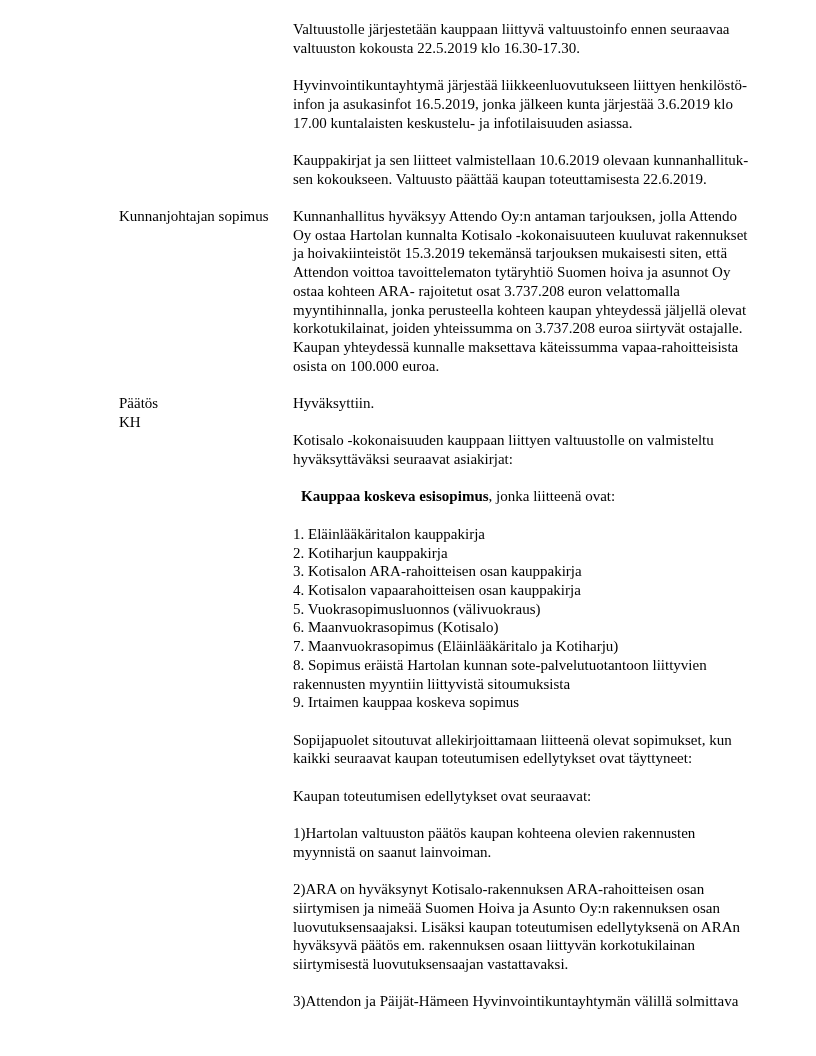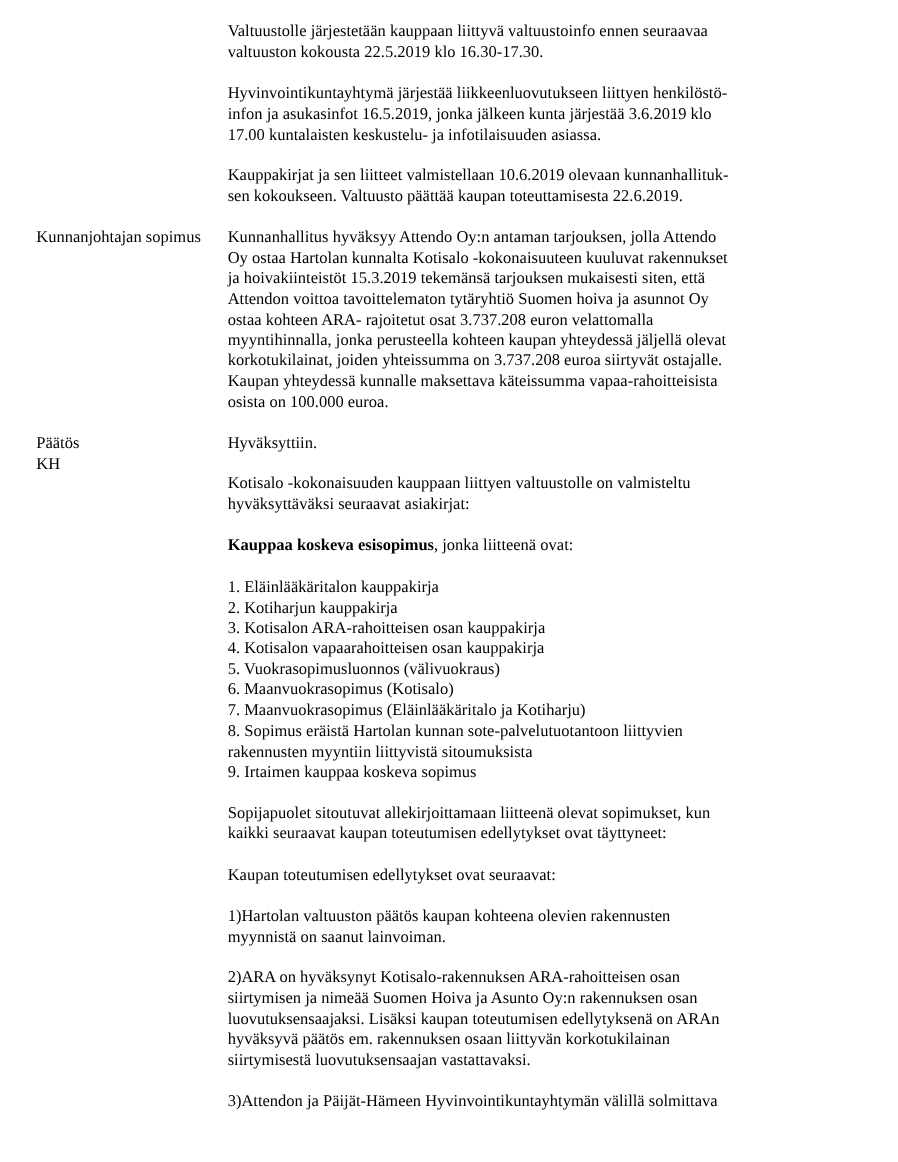--- a/index.html
+++ b/index.html
@@ -4,41 +4,41 @@
 <style>
   :root { --lh: 18.7px; --ink: #000000; }
   * { box-sizing: border-box; }
   html, body { margin: 0; padding: 0; background: #ffffff; }
   .page {
     position: relative;
     width: 816px;
     height: 1056px;
     background: #ffffff;
     overflow: hidden;
-    padding: 20px 26px 0 33px;
+    padding: 20px 26px 0 119px;
     font-family: "Liberation Serif", "DejaVu Serif", serif;
     font-size: 15px;
     line-height: var(--lh);
     color: var(--ink);
   }
   .doc-row { display: flex; align-items: flex-start; }
   .row-label {
     flex: 0 0 174px;
     max-width: 174px;
     white-space: pre-line;
   }
   .row-body {
     flex: 0 0 540px;
     max-width: 540px;
   }
   p.para {
     margin: 0 0 var(--lh) 0;
     white-space: pre-line;
   }
-  .seg-bold { font-weight: bold; }
+  .seg-bold { font-weight: bold; margin-left: 8px; }
 </style>
 </head>
 <body>
 
 <main class="page" id="doc-root">
     <div class="doc-row">
       <div class="row-label"></div>
       <div class="row-body">
         <p class="para">Valtuustolle järjestetään kauppaan liittyvä valtuustoinfo ennen seuraavaa
 valtuuston kokousta 22.5.2019 klo 16.30-17.30.</p>

